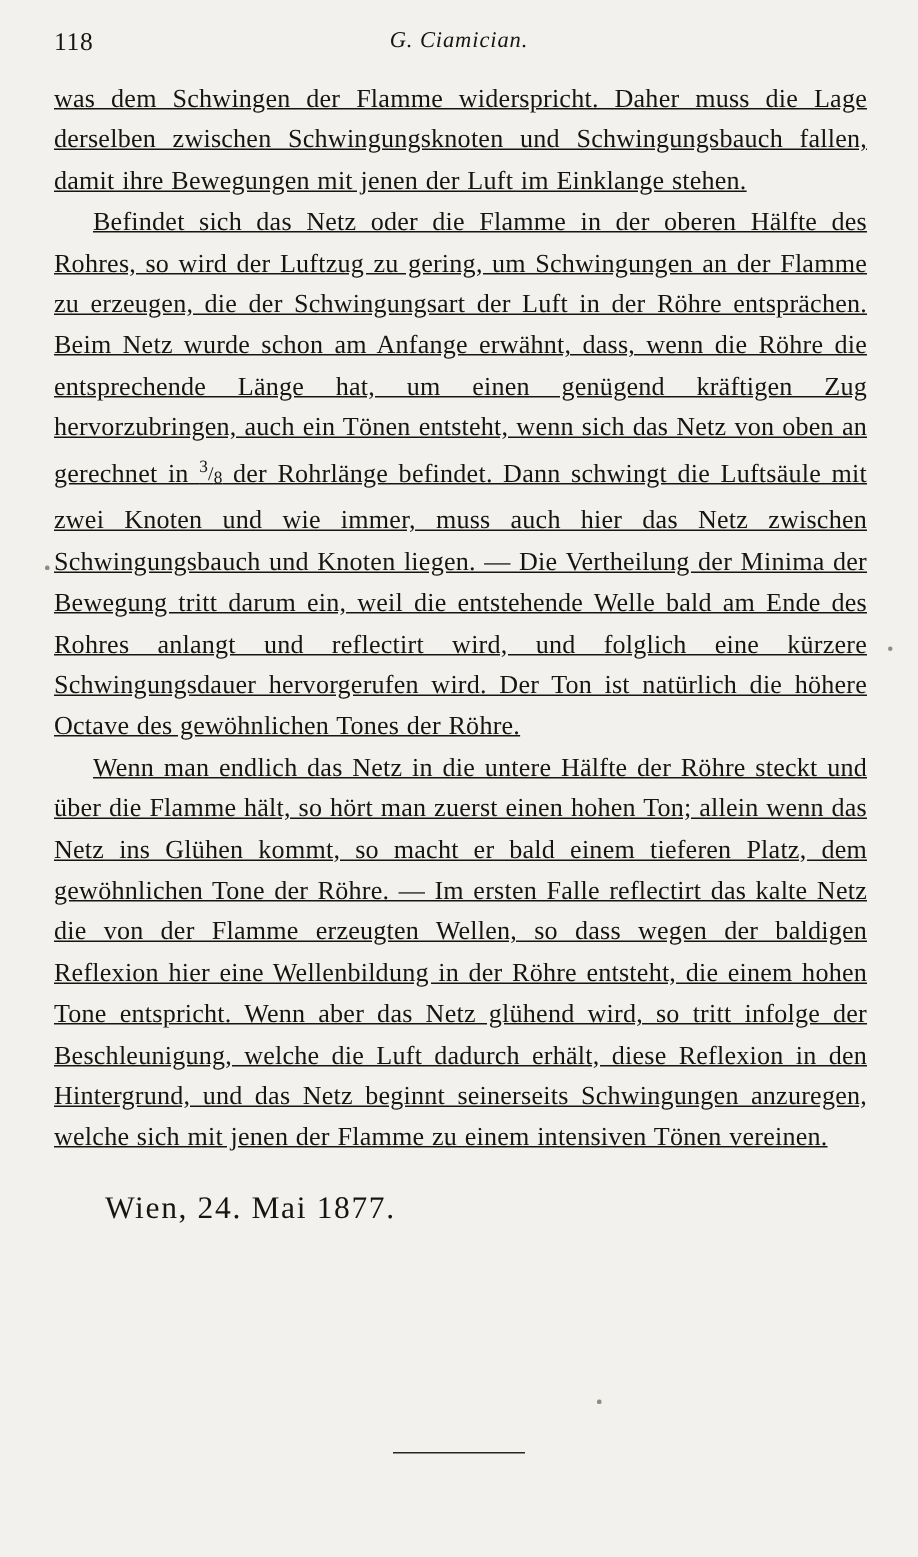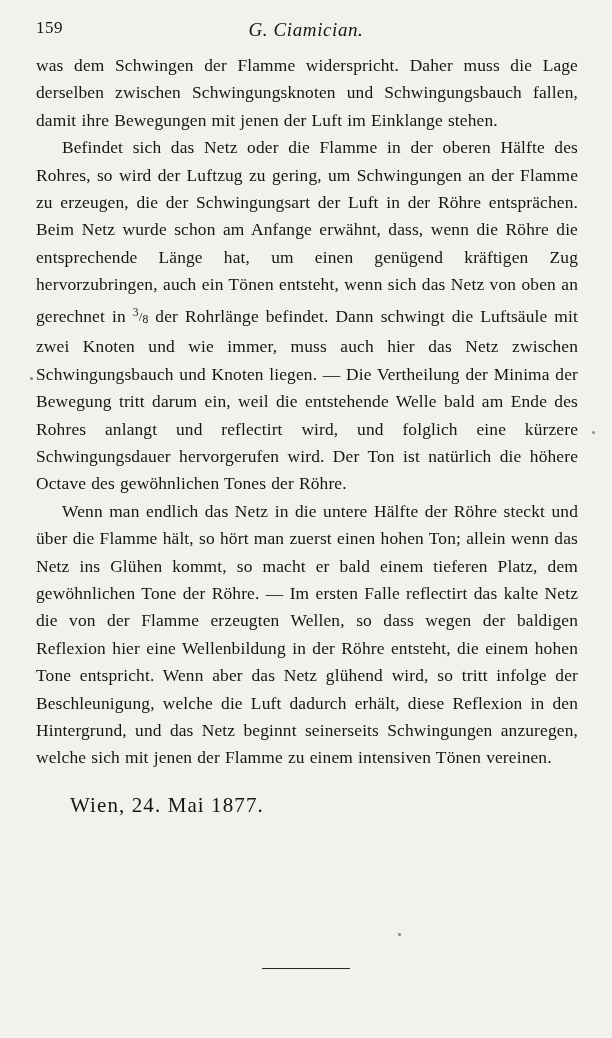--- a/index.html
+++ b/index.html
@@ -38,37 +38,38 @@
     font-size: 17px;
     letter-spacing: 0.5px;
   }
   .runhead {
     position: absolute;
     left: 0;
     top: 1px;
     width: 540px;
     text-align: center;
     font-style: italic;
-    font-size: 19px;
+    font-size: 15px;
     letter-spacing: 0.6px;
   }
   .body {
     position: absolute;
     left: 36px;
     top: 52px;
     width: 542px;
   }
   p.para {
     margin: 0 0 0 0;
     font-size: 17.4px;
     line-height: 27.4px;
     text-align: justify;
     text-justify: inter-word;
     letter-spacing: 0.15px;
     word-spacing: 0.6px;
+    text-decoration: underline;
   }
   p.indent {
     text-indent: 26px;
   }
   p.para:last-of-type {
     
   }
   .colophon {
     margin-top: 20px;
     font-size: 21px;
@@ -97,21 +98,21 @@
     border-radius: 50%;
     opacity: 0.75;
   }
 </style>
 </head>
 <body>
 
 <div class="page">
 
   <div class="header">
-    <div class="folio">159</div>
+    <div class="folio">118</div>
     <div class="runhead">G. Ciamician.</div>
   </div>
 
   <div class="body">
 
     <p class="para">was dem Schwingen der Flamme widerspricht. Daher muss die Lage derselben zwischen Schwingungsknoten und Schwingungsbauch fallen, damit ihre Bewegungen mit jenen der Luft im Einklange stehen.</p>
 
     <p class="para indent"><span>Befindet sich das Netz oder die Flamme in der oberen Hälfte des Rohres, so wird der Luftzug zu gering, um Schwingungen an der Flamme zu erzeugen, die der Schwingungsart der Luft in der Röhre entsprächen. Beim Netz wurde schon am Anfange erwähnt, dass, wenn die Röhre die entsprechende Länge hat, um einen genügend kräftigen Zug hervorzubringen, auch ein Tönen entsteht, wenn sich das Netz von oben an gerechnet in </span><span class="frac"><span class="num">3</span><span class="bar">/</span><span class="den">8</span></span><span> der Rohrlänge befindet. Dann schwingt die Luftsäule mit zwei Knoten und wie immer, muss auch hier das Netz zwischen Schwingungsbauch und Knoten liegen. — Die Vertheilung der Minima der Bewegung tritt darum ein, weil die entstehende Welle bald am Ende des Rohres anlangt und reflectirt wird, und folglich eine kürzere Schwingungsdauer hervorgerufen wird. Der Ton ist natürlich die höhere Octave des gewöhnlichen Tones der Röhre.</span></p>
 
     <p class="para indent">Wenn man endlich das Netz in die untere Hälfte der Röhre steckt und über die Flamme hält, so hört man zuerst einen hohen Ton; allein wenn das Netz ins Glühen kommt, so macht er bald einem tieferen Platz, dem gewöhnlichen Tone der Röhre. — Im ersten Falle reflectirt das kalte Netz die von der Flamme erzeugten Wellen, so dass wegen der baldigen Reflexion hier eine Wellenbildung in der Röhre entsteht, die einem hohen Tone entspricht. Wenn aber das Netz glühend wird, so tritt infolge der Beschleunigung, welche die Luft dadurch erhält, diese Reflexion in den Hintergrund, und das Netz beginnt seinerseits Schwingungen anzuregen, welche sich mit jenen der Flamme zu einem intensiven Tönen vereinen.</p>

